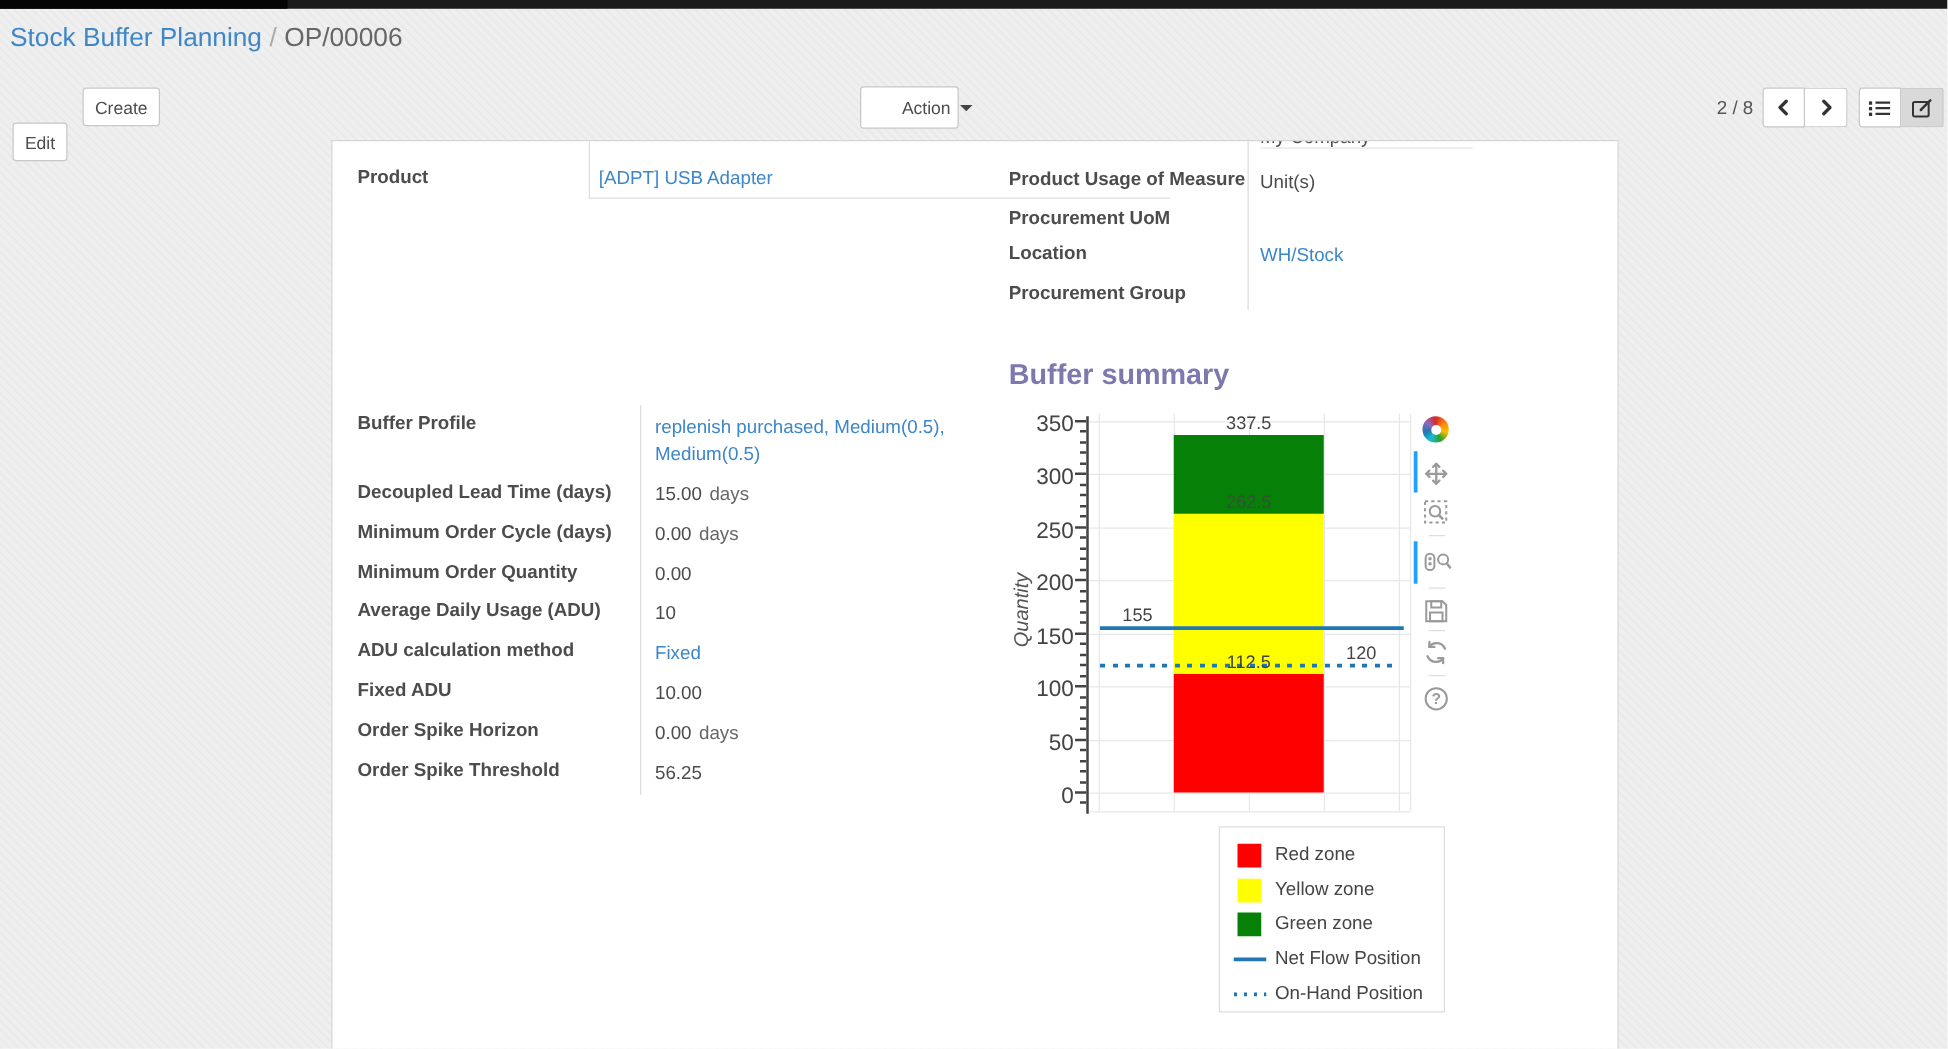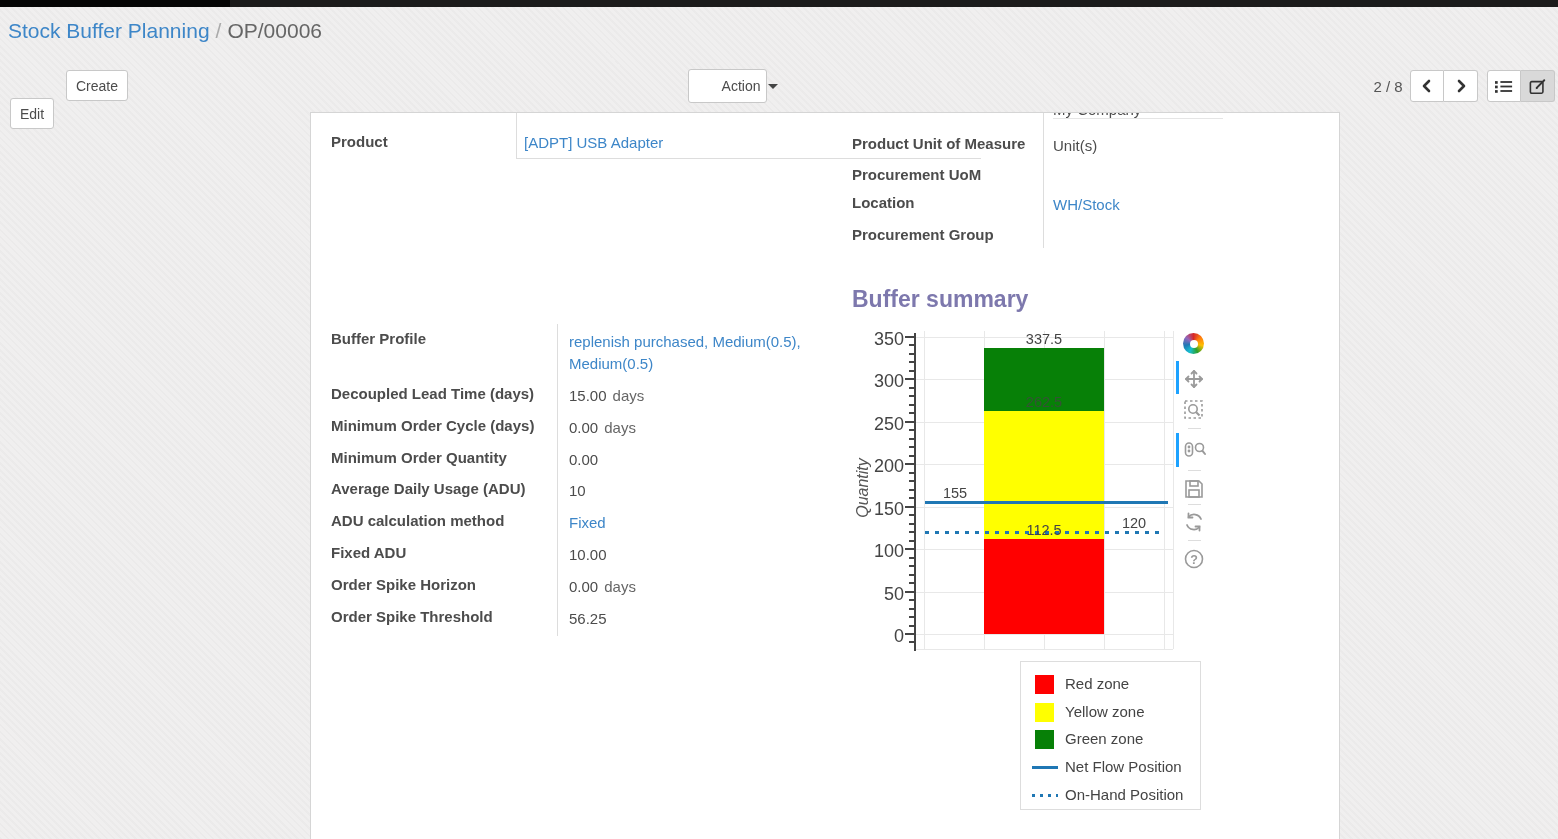--- a/index.html
+++ b/index.html
@@ -29,21 +29,21 @@
     border-right:5px solid transparent;border-top:5px solid #444;margin-left:8px;}
   #pager-text{left:1366px;top:78px;font-size:15px;color:#555;width:44px;text-align:center;}
   .btn-group{position:absolute;display:flex;}
   .gbtn{width:34px;height:32px;background:#fff;border:1px solid #c8c8c8;box-sizing:border-box;
     display:flex;align-items:center;justify-content:center;cursor:pointer;}
   .gbtn.first{border-radius:3px 0 0 3px;}
   .gbtn.last{border-radius:0 3px 3px 0;border-left:none;}
   .gbtn.active{background:#d9d9d9;}
   
   #sheet{left:265px;top:112px;width:1030px;height:727px;background:#fff;
-    border:1px solid #d5d5d5;border-bottom:none;box-sizing:border-box;overflow:hidden;margin-left:45px;}
+    border:1px solid #d5d5d5;border-bottom:none;box-sizing:border-box;overflow:hidden;}
   .flabel{position:absolute;font-weight:bold;font-size:15px;color:#4c4c4c;white-space:nowrap;}
   .fvalue{position:absolute;font-size:15px;color:#4c4c4c;white-space:nowrap;}
   .fvalue.link, a.link{color:#3d86c8;cursor:pointer;text-decoration:none;}
   .suffix{color:#666;margin-left:6px;}
   .vline{position:absolute;width:1px;background:#ddd;}
   .hline{position:absolute;height:1px;background:#ddd;}
   .section-title{position:absolute;font-size:23px;font-weight:bold;color:#7d78ad;white-space:nowrap;}
   
   #chart{left:541px;top:214px;width:364px;height:334px;}
   .gridv,.gridh{position:absolute;background:#e8e8e8;}
@@ -127,21 +127,21 @@
   <div class="fvalue" style="left:742px;top:-12px;height:17px;">My Company</div>
   <div class="hline" style="left:742px;top:5px;width:170px;background:#e5e5e5;"></div>
 
   <div class="flabel" style="left:20px;top:20px;">Product</div>
   <div class="vline" style="left:205px;top:0;height:46px;"></div>
   <div class="hline" style="left:205px;top:45px;width:465px;"></div>
   <a class="fvalue link" style="left:213px;top:21px;">[ADPT] USB Adapter</a>
 
   <div class="vline" style="left:732px;top:0;height:135px;"></div>
   <div id="info-rows">
-      <div class="flabel" style="left: 541px; top: 22px;">Product Unit of Measure</div>
+      <div class="flabel" style="left: 541px; top: 22px;">Product Usage of Measure</div>
       <div class="fvalue" style="left: 742px; top: 24px;">Unit(s)</div>
       <div class="flabel" style="left: 541px; top: 53px;">Procurement UoM</div>
       <div class="flabel" style="left: 541px; top: 81px;">Location</div>
       <div class="fvalue link" style="left: 742px; top: 83px;">WH/Stock</div>
       <div class="flabel" style="left: 541px; top: 113px;">Procurement Group</div>
     </div>
 
   <div class="vline" style="left:246px;top:211px;height:312px;"></div>
   <div id="factor-rows">
       <div class="flabel" style="left: 20px; top: 217px;">Buffer Profile</div>

